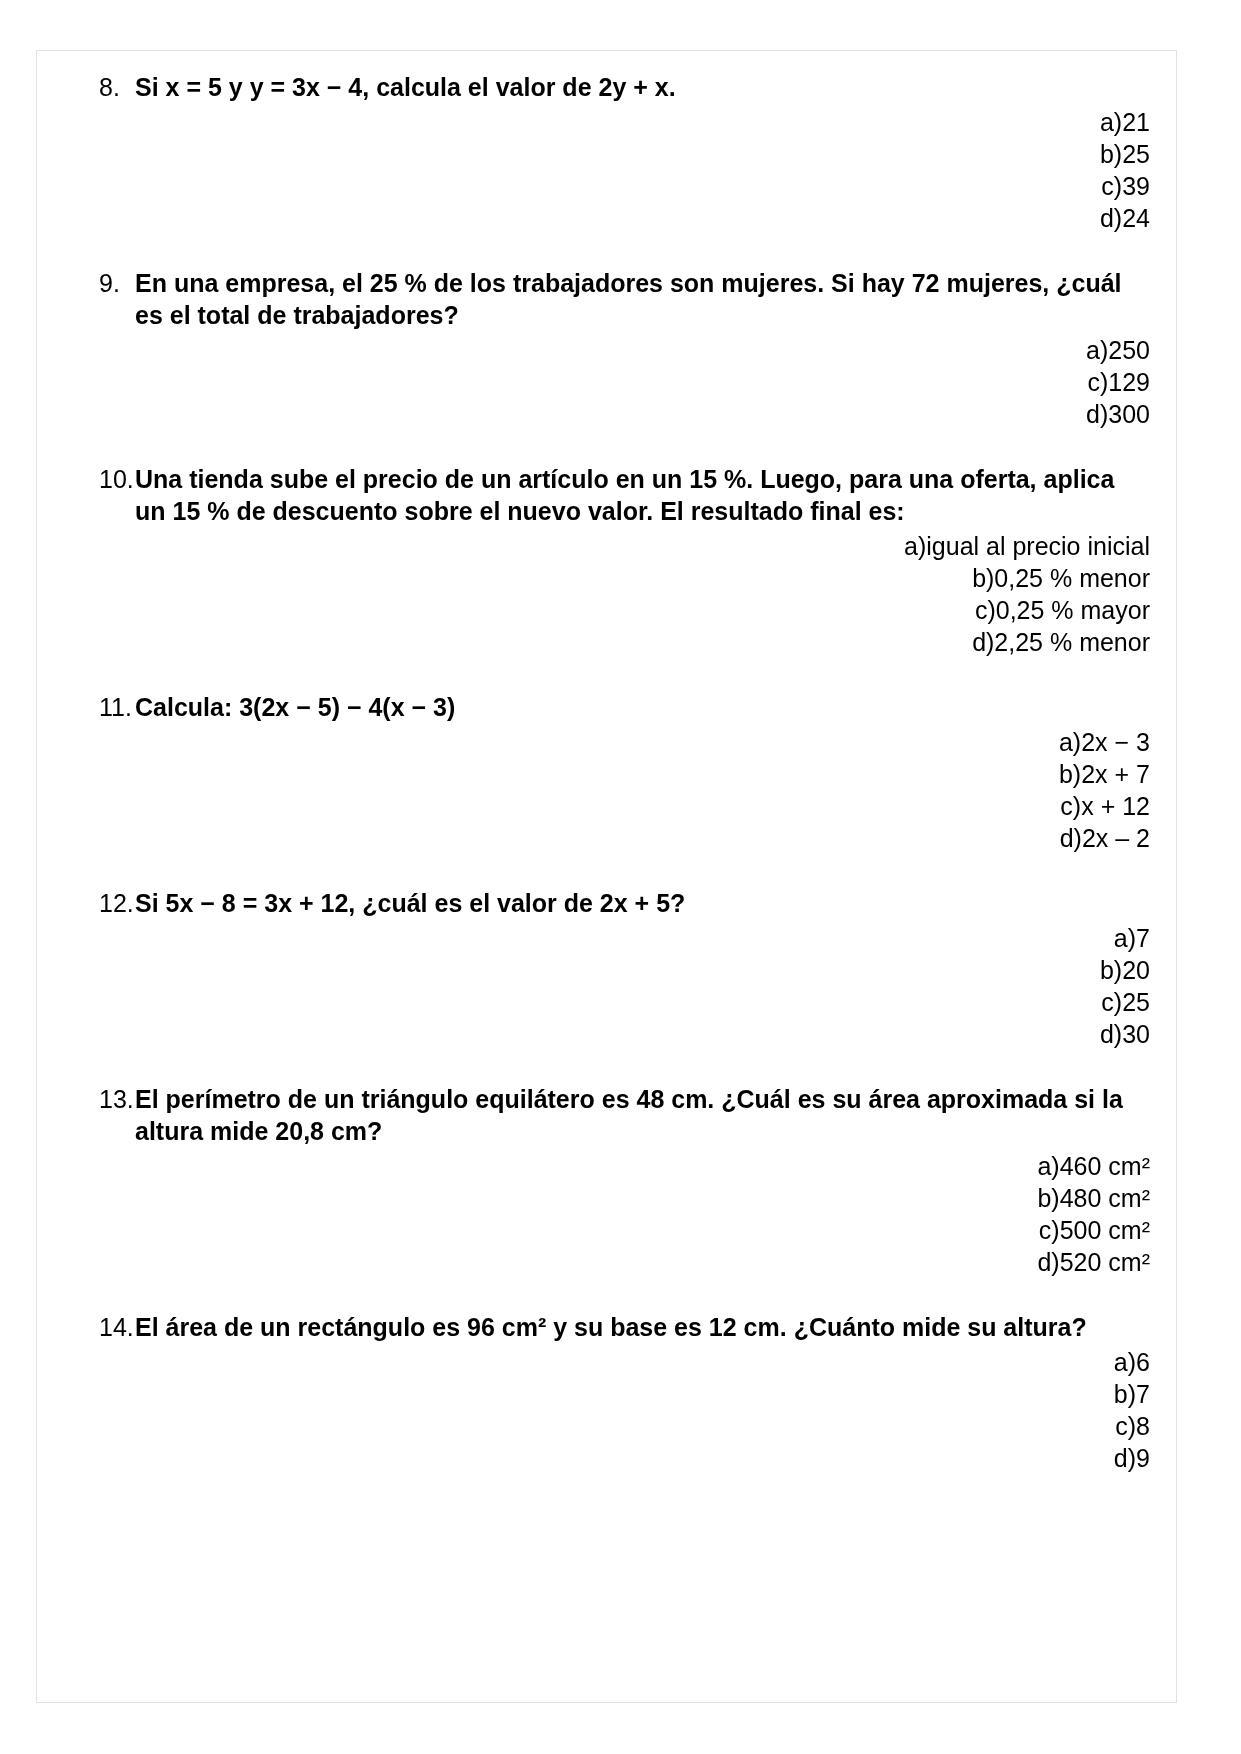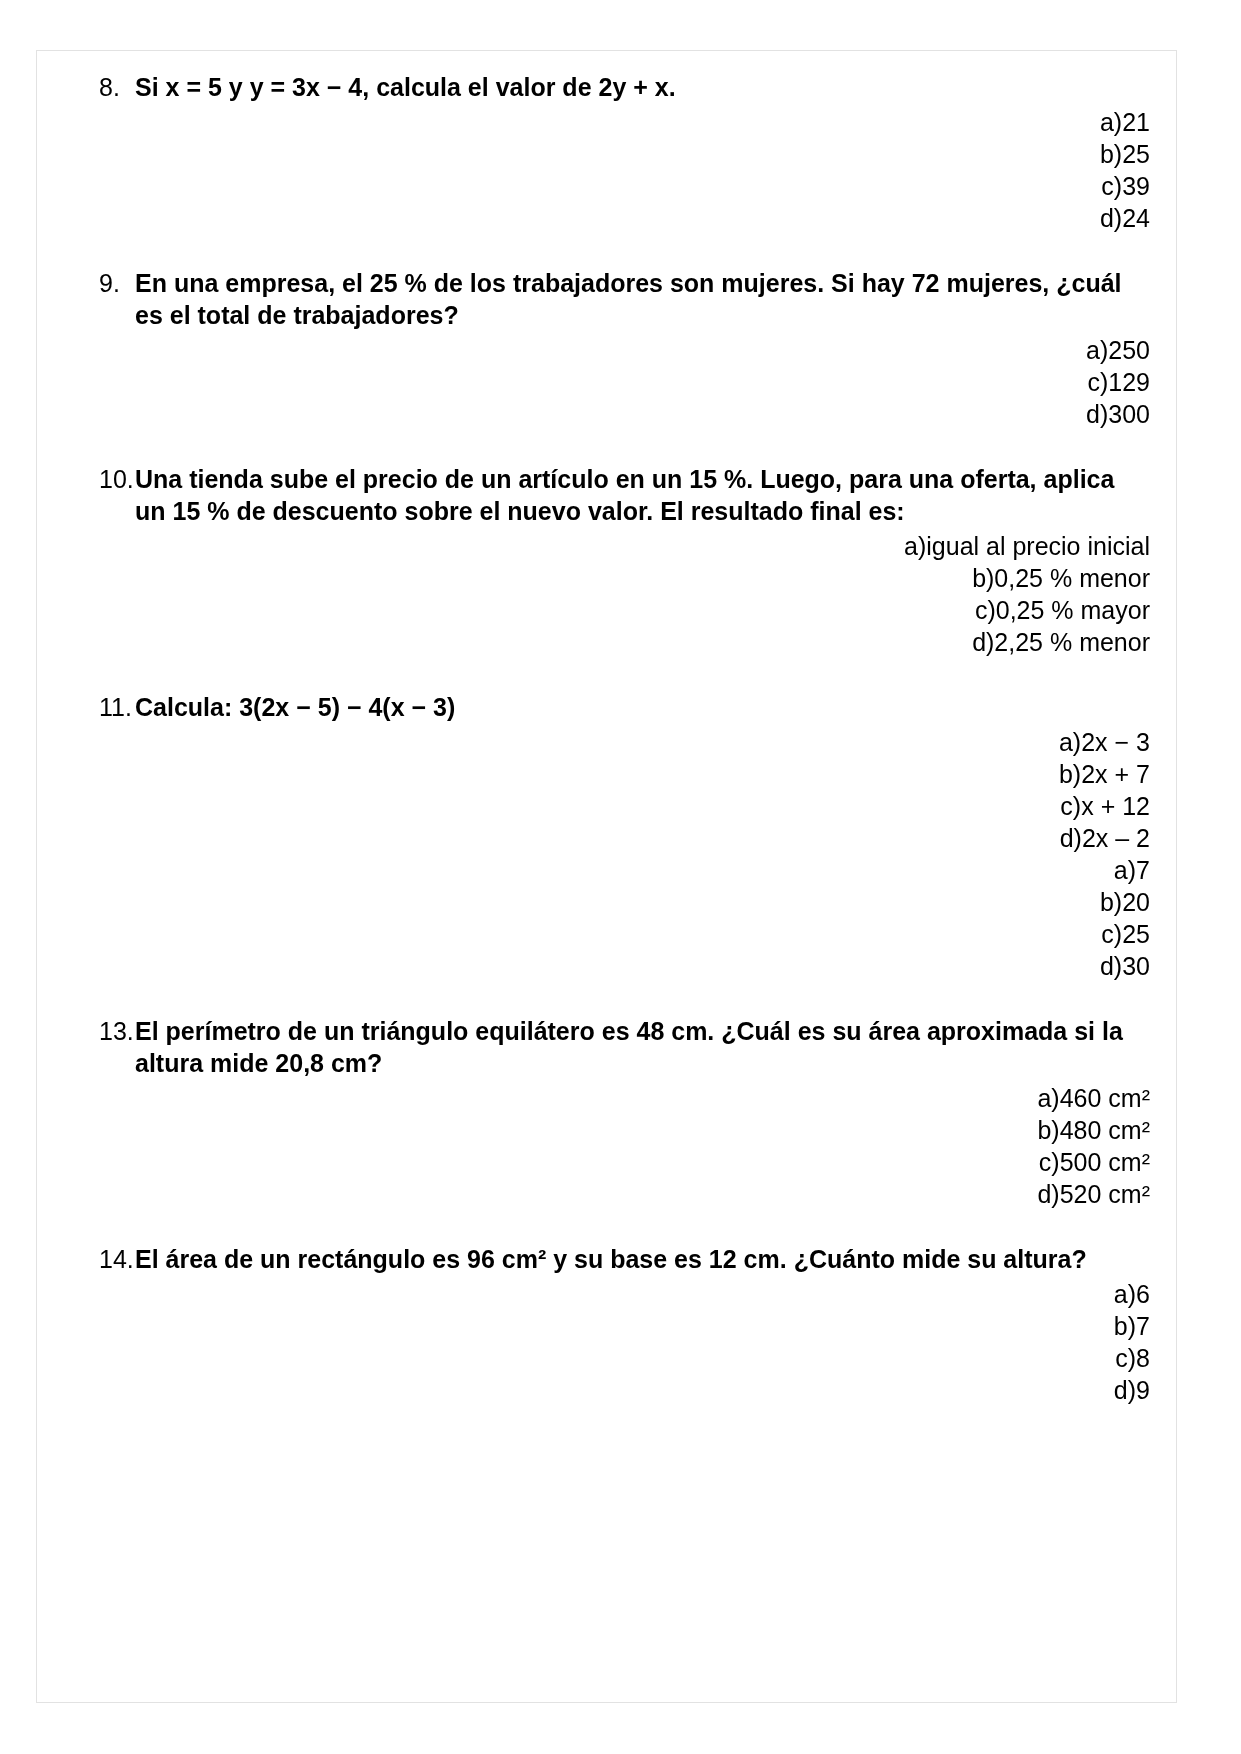--- a/index.html
+++ b/index.html
@@ -91,20 +91,21 @@
 
       <div class="question-block">
         <p class="question"><span class="qnum">11.</span><span class="qtext">Calcula: 3(2x − 5) − 4(x − 3)</span></p>
         <div class="option"><span class="onum">a)</span><span class="otext">2x − 3</span></div>
         <div class="option"><span class="onum">b)</span><span class="otext">2x + 7</span></div>
         <div class="option"><span class="onum">c)</span><span class="otext">x + 12</span></div>
         <div class="option"><span class="onum">d)</span><span class="otext">2x – 2</span></div>
       </div>
 
       <div class="question-block">
+        <p class="question"><span class="qnum">12.</span><span class="qtext">Si 5x − 8 = 3x + 12, ¿cuál es el valor de 2x + 5?</span></p>
         <div class="option"><span class="onum">a)</span><span class="otext">7</span></div>
         <div class="option"><span class="onum">b)</span><span class="otext">20</span></div>
         <div class="option"><span class="onum">c)</span><span class="otext">25</span></div>
         <div class="option"><span class="onum">d)</span><span class="otext">30</span></div>
       </div>
 
       <div class="question-block">
         <p class="question"><span class="qnum">13.</span><span class="qtext">El perímetro de un triángulo equilátero es 48 cm. ¿Cuál es su área aproximada si la altura mide 20,8 cm?</span></p>
         <div class="option"><span class="onum">a)</span><span class="otext">460 cm²</span></div>
         <div class="option"><span class="onum">b)</span><span class="otext">480 cm²</span></div>

